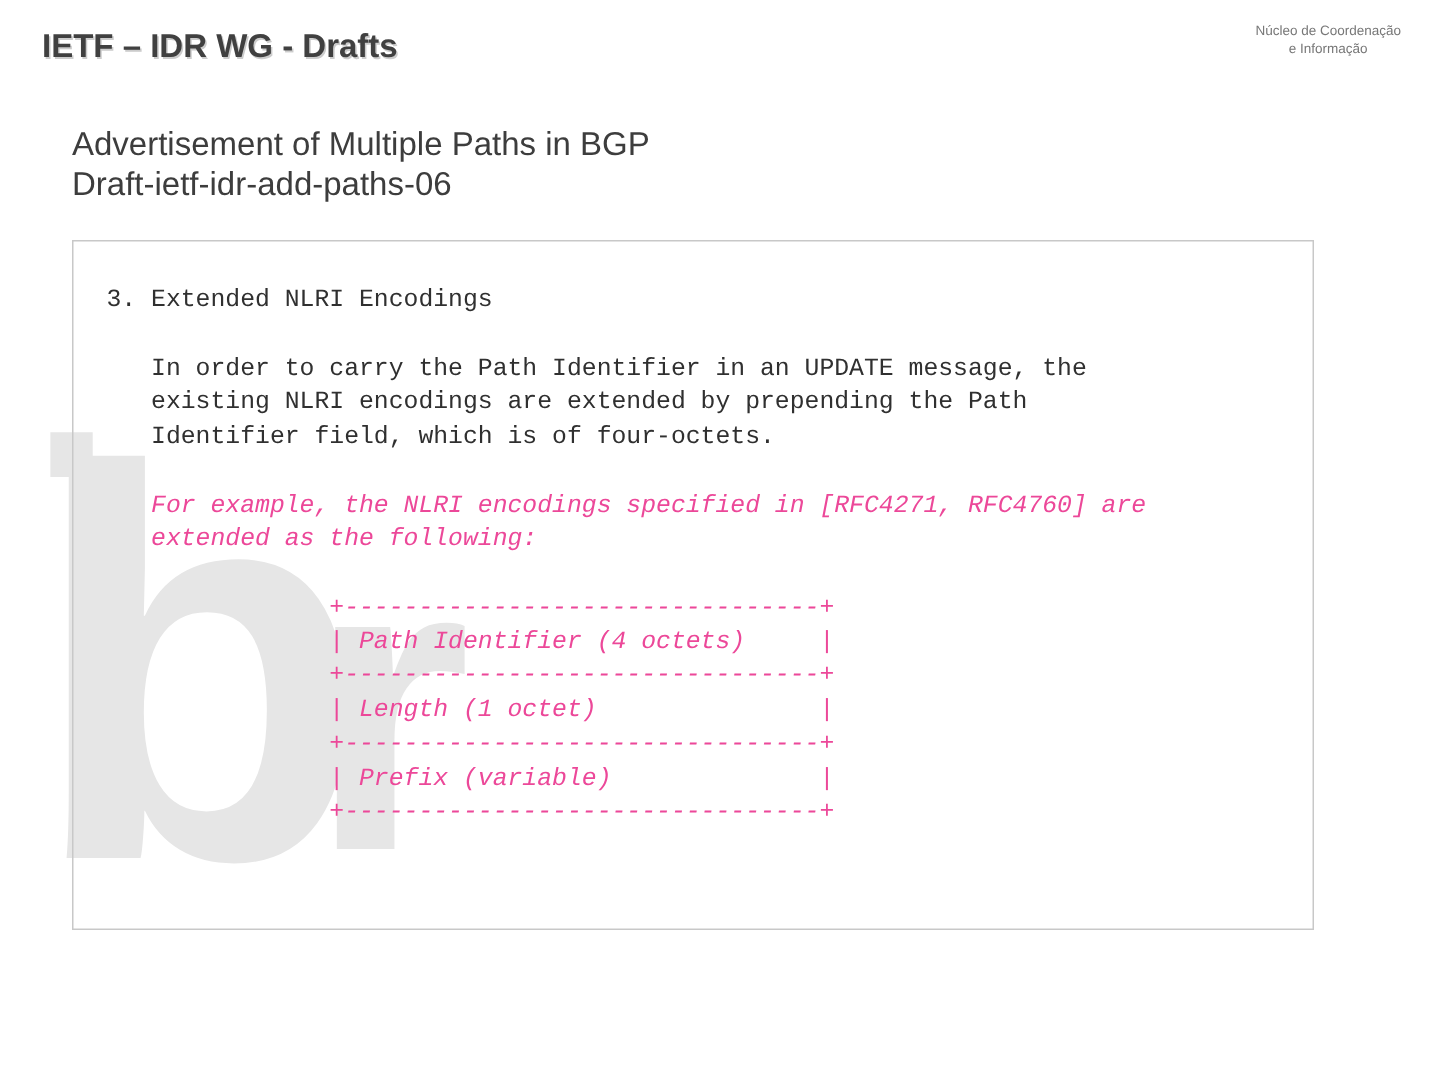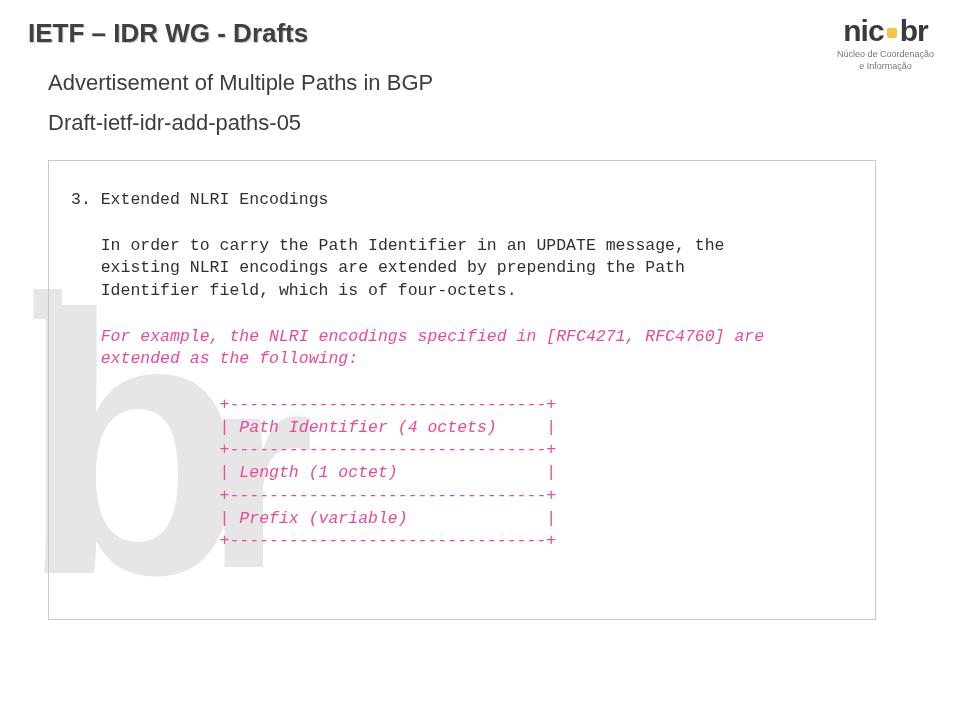--- a/index.html
+++ b/index.html
@@ -21,21 +21,21 @@
   .wm-dot { top: 150px; left: 20px; font-size: 200px; }
   .wm-b   { top: 260px; left: 20px; font-size: 370px; }
   .wm-r   { top: 330px; left: 205px; font-size: 280px; }
 
   .content { position: relative; z-index: 1; }
 
   .header-title {
     position: absolute;
     top: 18px;
     left: 28px;
-    font-size: 26px;
+    font-size: 22px;
     font-weight: 700;
     color: #404040;
     text-shadow: 1px 1px 0 #ccc;
   }
 
   .logo-top {
     position: absolute;
     top: 14px;
     right: 26px;
     text-align: center;
@@ -57,21 +57,21 @@
   }
   .logo-top .sub {
     font-size: 9px;
     color: #777;
     margin-top: 2px;
     line-height: 1.1;
   }
 
   .subtitle1 {
     position: absolute;
-    top: 70px;
+    top: 83px;
     left: 48px;
     font-size: 22px;
     color: #3d3d3d;
   }
   .subtitle2 {
     position: absolute;
     top: 110px;
     left: 48px;
     font-size: 22px;
     color: #3d3d3d;
@@ -99,29 +99,26 @@
 
 <div class="slide">
   <div class="wm wm-dot">.</div>
   <div class="wm wm-b">b</div>
   <div class="wm wm-r">r</div>
 
   <div class="content">
     <div class="header-title">IETF – IDR WG - Drafts</div>
 
     <div class="logo-top">
-      <div class="nic">
-        <span>nic</span><span class="dot"></span><span class="br">br</span>
-      </div>
       <div class="sub">Núcleo de Coordenação</div>
       <div class="sub">e Informação</div>
     </div>
 
     <div class="subtitle1">Advertisement of Multiple Paths in BGP</div>
-    <div class="subtitle2">Draft-ietf-idr-add-paths-05</div>
+    <div class="subtitle2">Draft-ietf-idr-add-paths-06</div>
 
     <div class="codebox"><span>3. Extended NLRI Encodings</span>
 
 <span>   In order to carry the Path Identifier in an UPDATE message, the
    existing NLRI encodings are extended by prepending the Path
    Identifier field, which is of four-octets.</span>
 
 <span class="ital">   For example, the NLRI encodings specified in [RFC4271, RFC4760] are
    extended as the following:</span>
 

